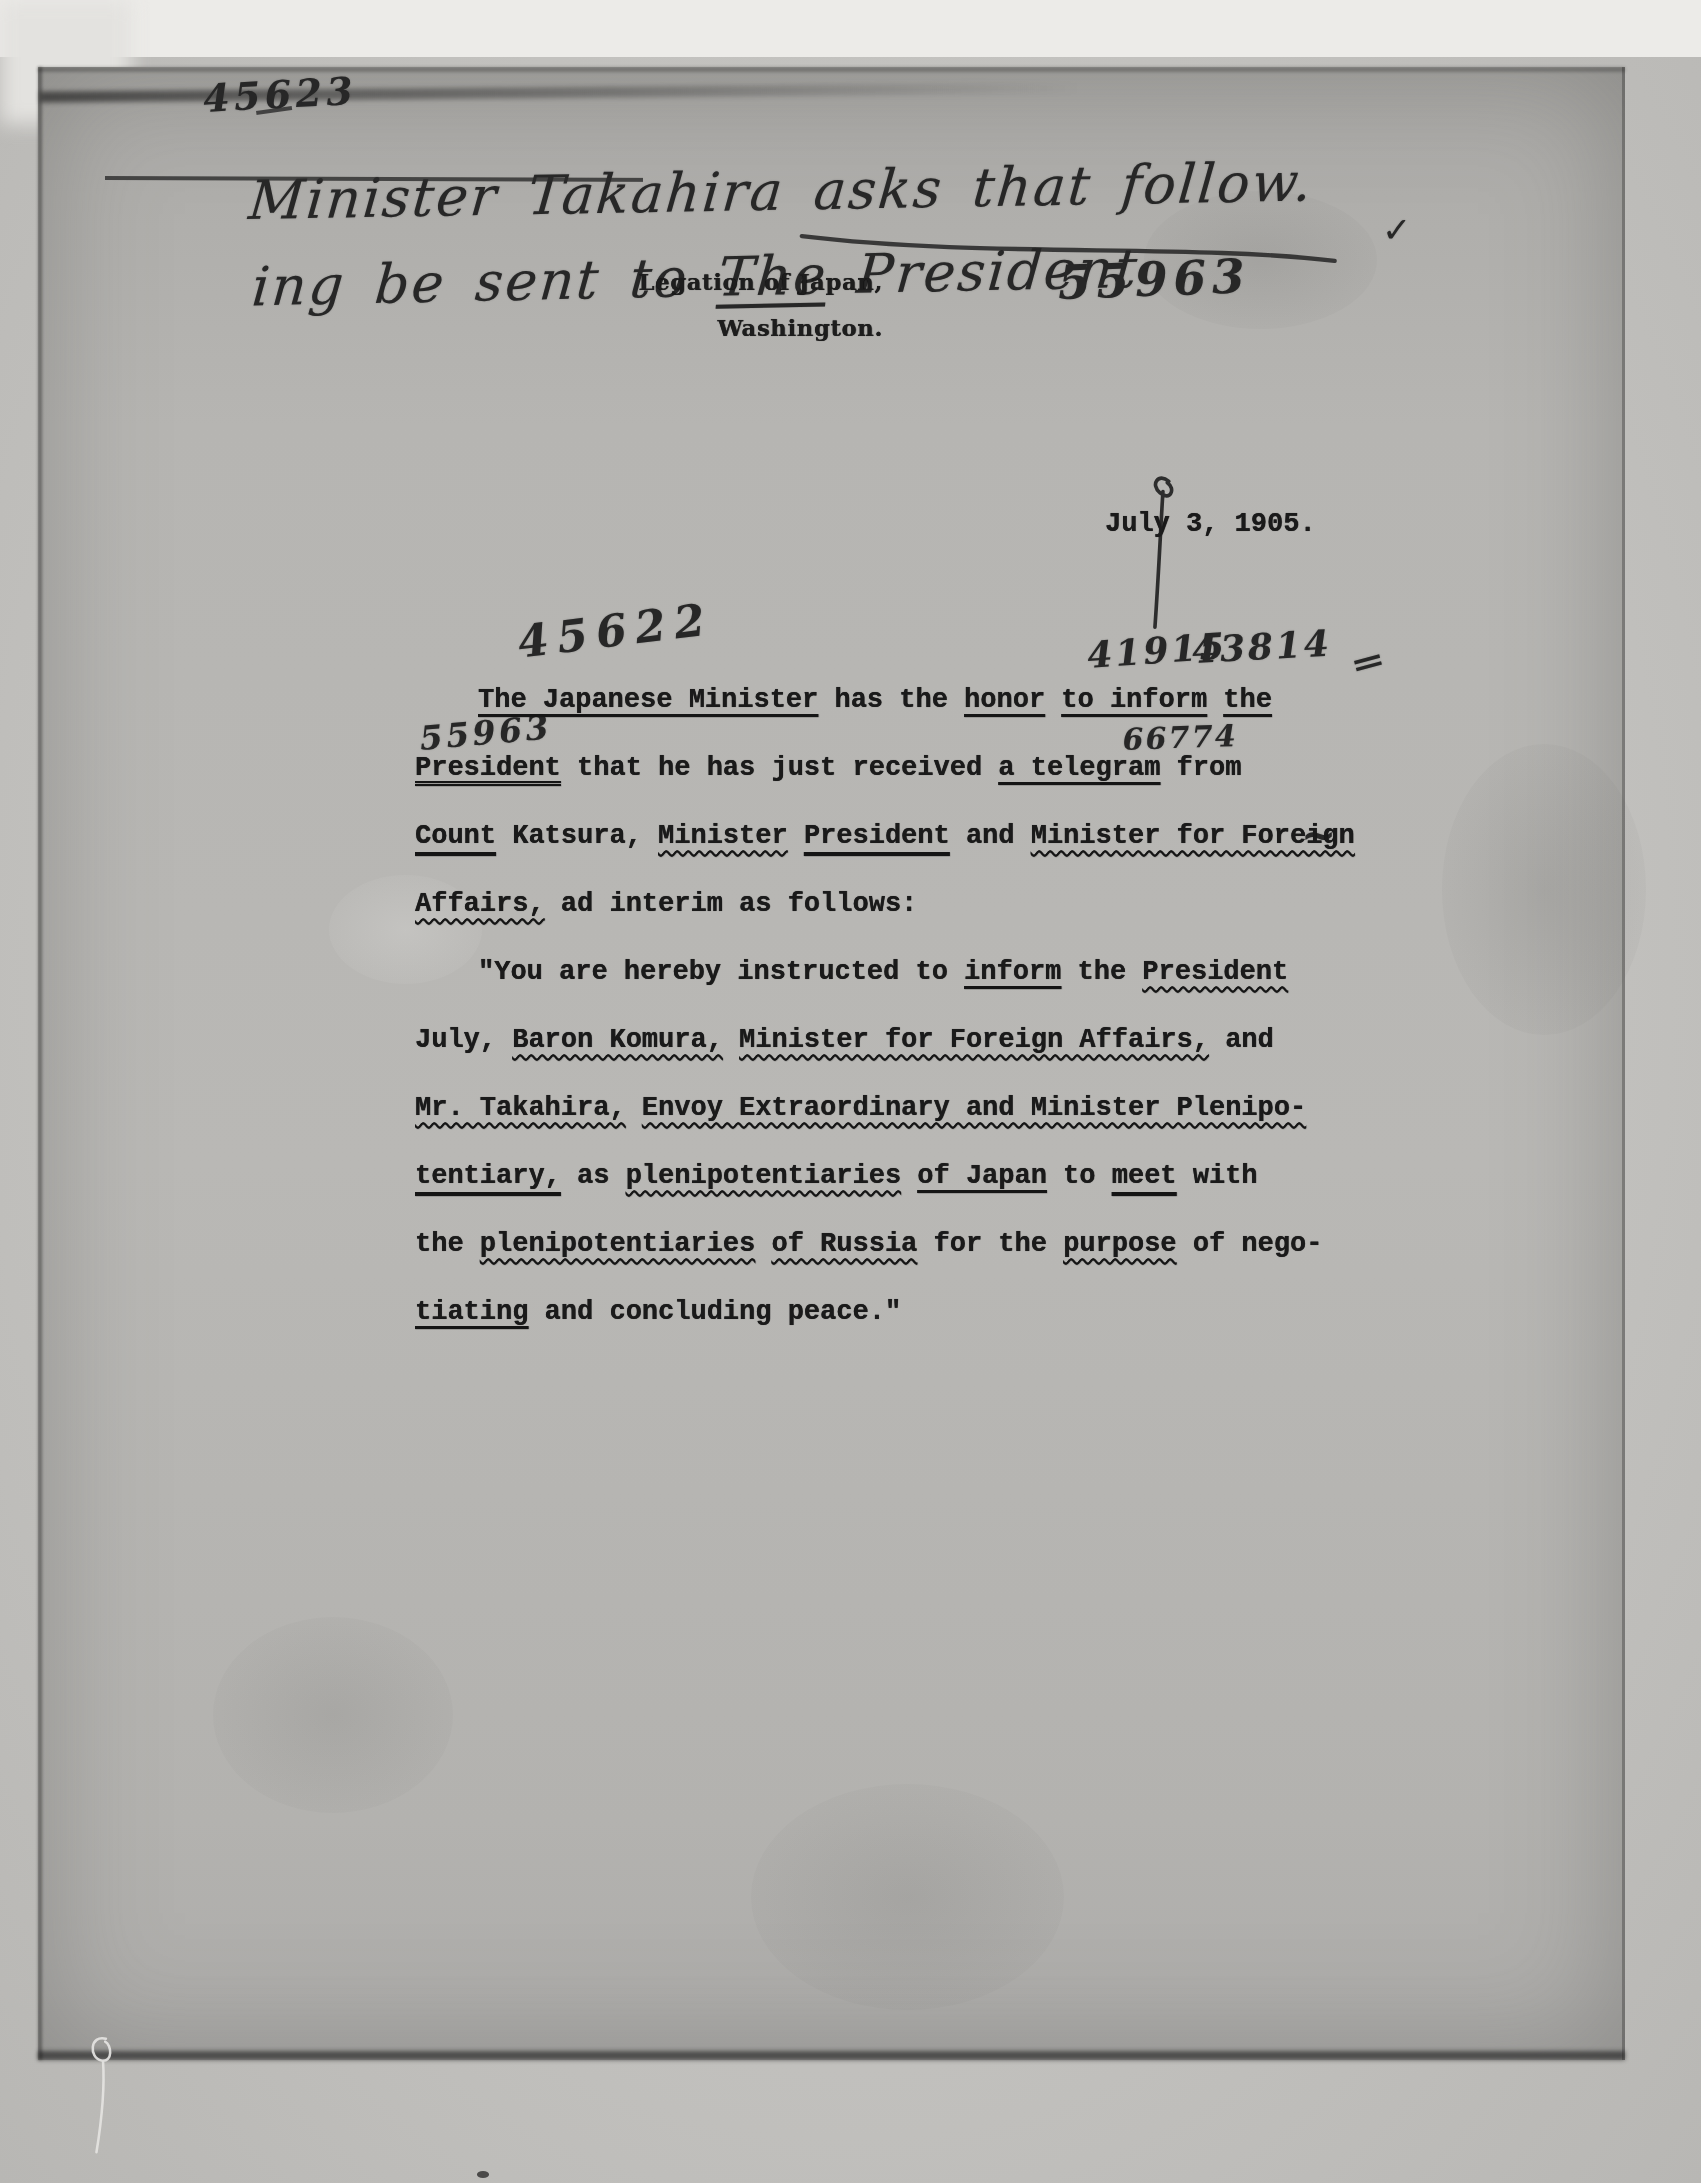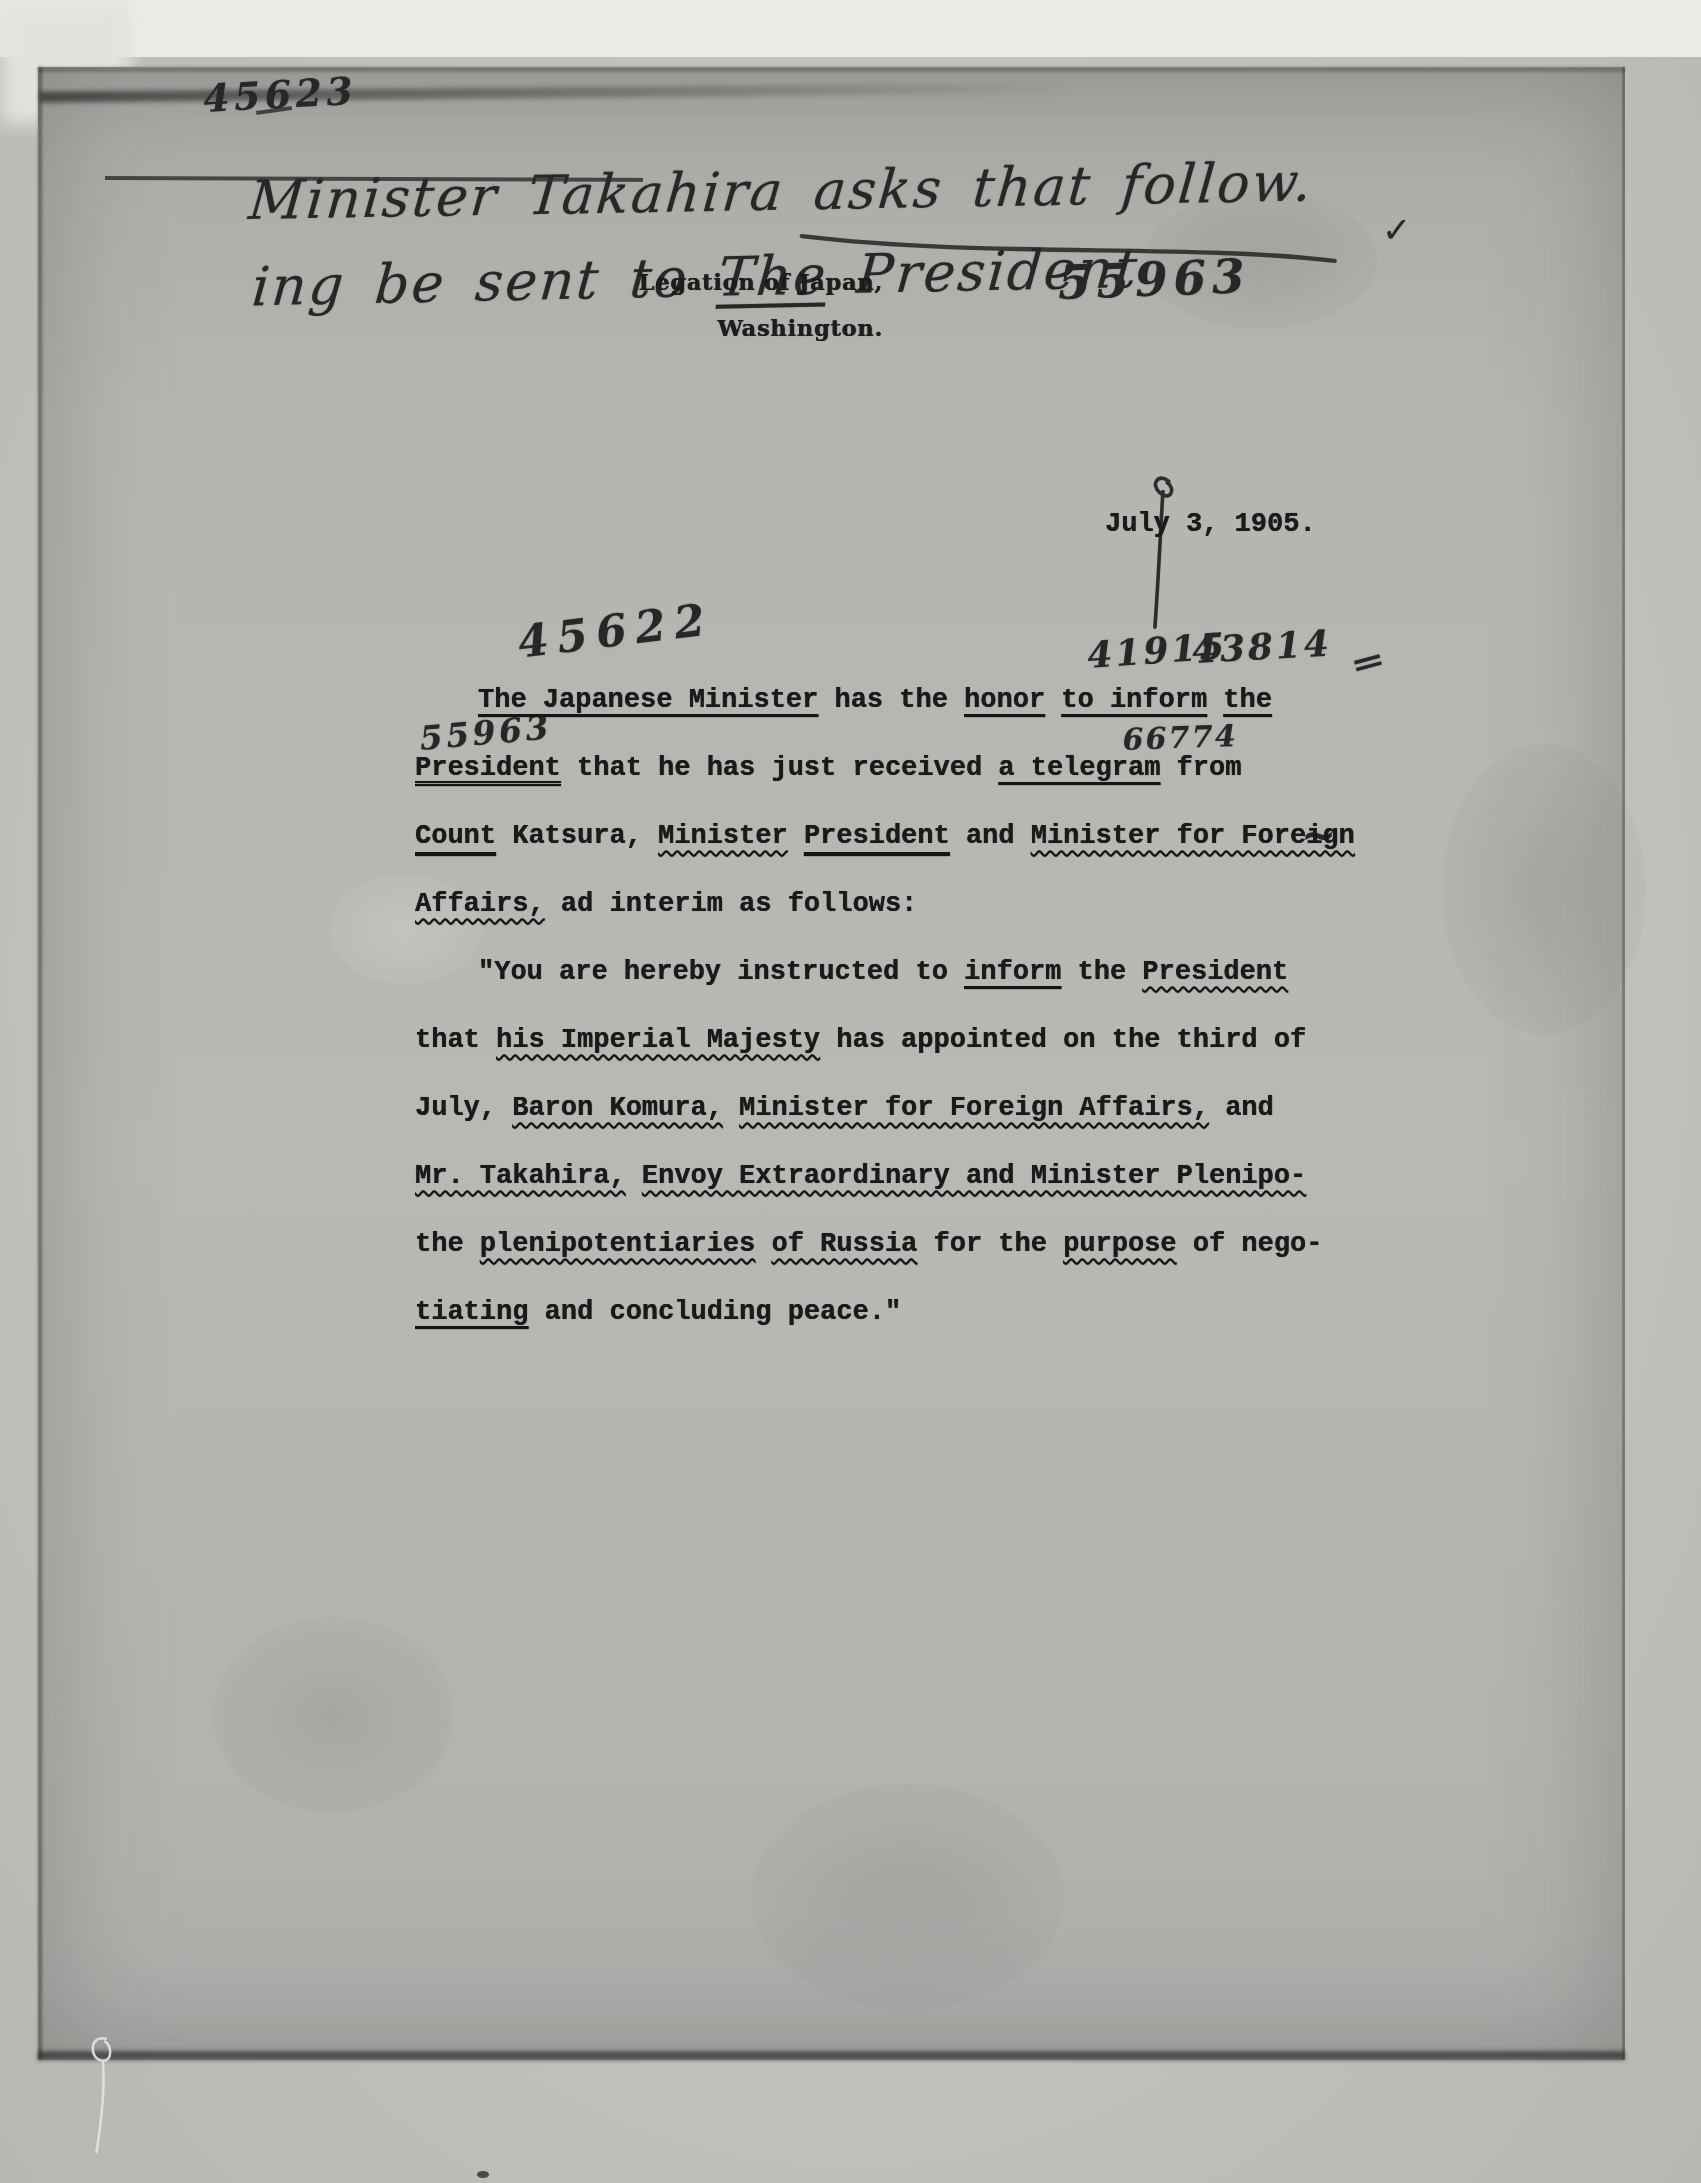--- a/index.html
+++ b/index.html
@@ -103,23 +103,23 @@
     <div class="hw hwnum" style="left:1084px;top:655px;font-size:30px;letter-spacing:2.2px;transform:rotate(-2deg);">66774</div>
     <div class="hw" style="left:1308px;top:581px;font-size:32px;font-weight:700;transform:rotate(-15deg) scaleX(1.3);">=</div>
     <div class="hw" style="left:1263px;top:744px;font-size:42px;font-weight:700;">~</div>
 
     <div class="body-block typed">
       <div class="tline indent"><span class="seg u-solid">The Japanese Minister</span><span class="seg"> has the </span><span class="seg u-solid">honor</span><span class="seg"> </span><span class="seg u-solid">to inform</span><span class="seg"> </span><span class="seg u-solid">the</span></div>
       <div class="tline"><span class="seg u-double">President</span><span class="seg"> that he has just received </span><span class="seg u-solid">a telegram</span><span class="seg"> from</span></div>
       <div class="tline"><span class="seg u-dash">Count</span><span class="seg"> Katsura, </span><span class="seg u-wavy">Minister</span><span class="seg"> </span><span class="seg u-dash">President</span><span class="seg"> and </span><span class="seg u-wavy">Minister for Foreign</span></div>
       <div class="tline"><span class="seg u-wavy">Affairs,</span><span class="seg"> ad interim as follows:</span></div>
       <div class="tline indent"><span class="seg">"You are hereby instructed to </span><span class="seg u-solid">inform</span><span class="seg"> the </span><span class="seg u-wavy">President</span></div>
-      <div class="tline"><span class="seg">that </span><span class="seg u-wavy">his Imperial Majesty</span><span class="seg"> has appointed on the third of</span></div>
       <div class="tline"><span class="seg">July, </span><span class="seg u-wavy">Baron Komura,</span><span class="seg"> </span><span class="seg u-wavy">Minister for Foreign Affairs,</span><span class="seg"> and</span></div>
       <div class="tline"><span class="seg u-wavy">Mr. Takahira,</span><span class="seg"> </span><span class="seg u-wavy">Envoy Extraordinary and Minister Plenipo-</span></div>
+      <div class="tline"><span class="seg u-dash">tentiary,</span><span class="seg"> as </span><span class="seg u-wavy">plenipotentiaries</span><span class="seg"> </span><span class="seg u-solid">of Japan</span><span class="seg"> to </span><span class="seg u-dash">meet</span><span class="seg"> with</span></div>
       <div class="tline"><span class="seg">the </span><span class="seg u-wavy">plenipotentiaries</span><span class="seg"> </span><span class="seg u-wavy">of Russia</span><span class="seg"> for the </span><span class="seg u-wavy">purpose</span><span class="seg"> of nego-</span></div>
       <div class="tline"><span class="seg u-solid">tiating</span><span class="seg"> and concluding peace."</span></div>
     </div>
   </div>
 
   <svg class="ink-svg" style="left:81px;top:2030px;" width="44" height="131" viewBox="0 0 60 180">
     <path d="M34,12 C12,6 10,38 28,42 C44,45 42,20 33,16 M30,42 C33,85 28,125 21,168" fill="none" stroke="#e3e2df" stroke-width="3.5" stroke-linecap="round" opacity="0.95"></path>
   </svg>
   <div style="position:absolute;left:477px;top:2171px;width:11.6px;height:6.5px;border-radius:50%;background:rgba(25,25,25,0.7);filter:blur(0.7px);"></div>
 </div>

